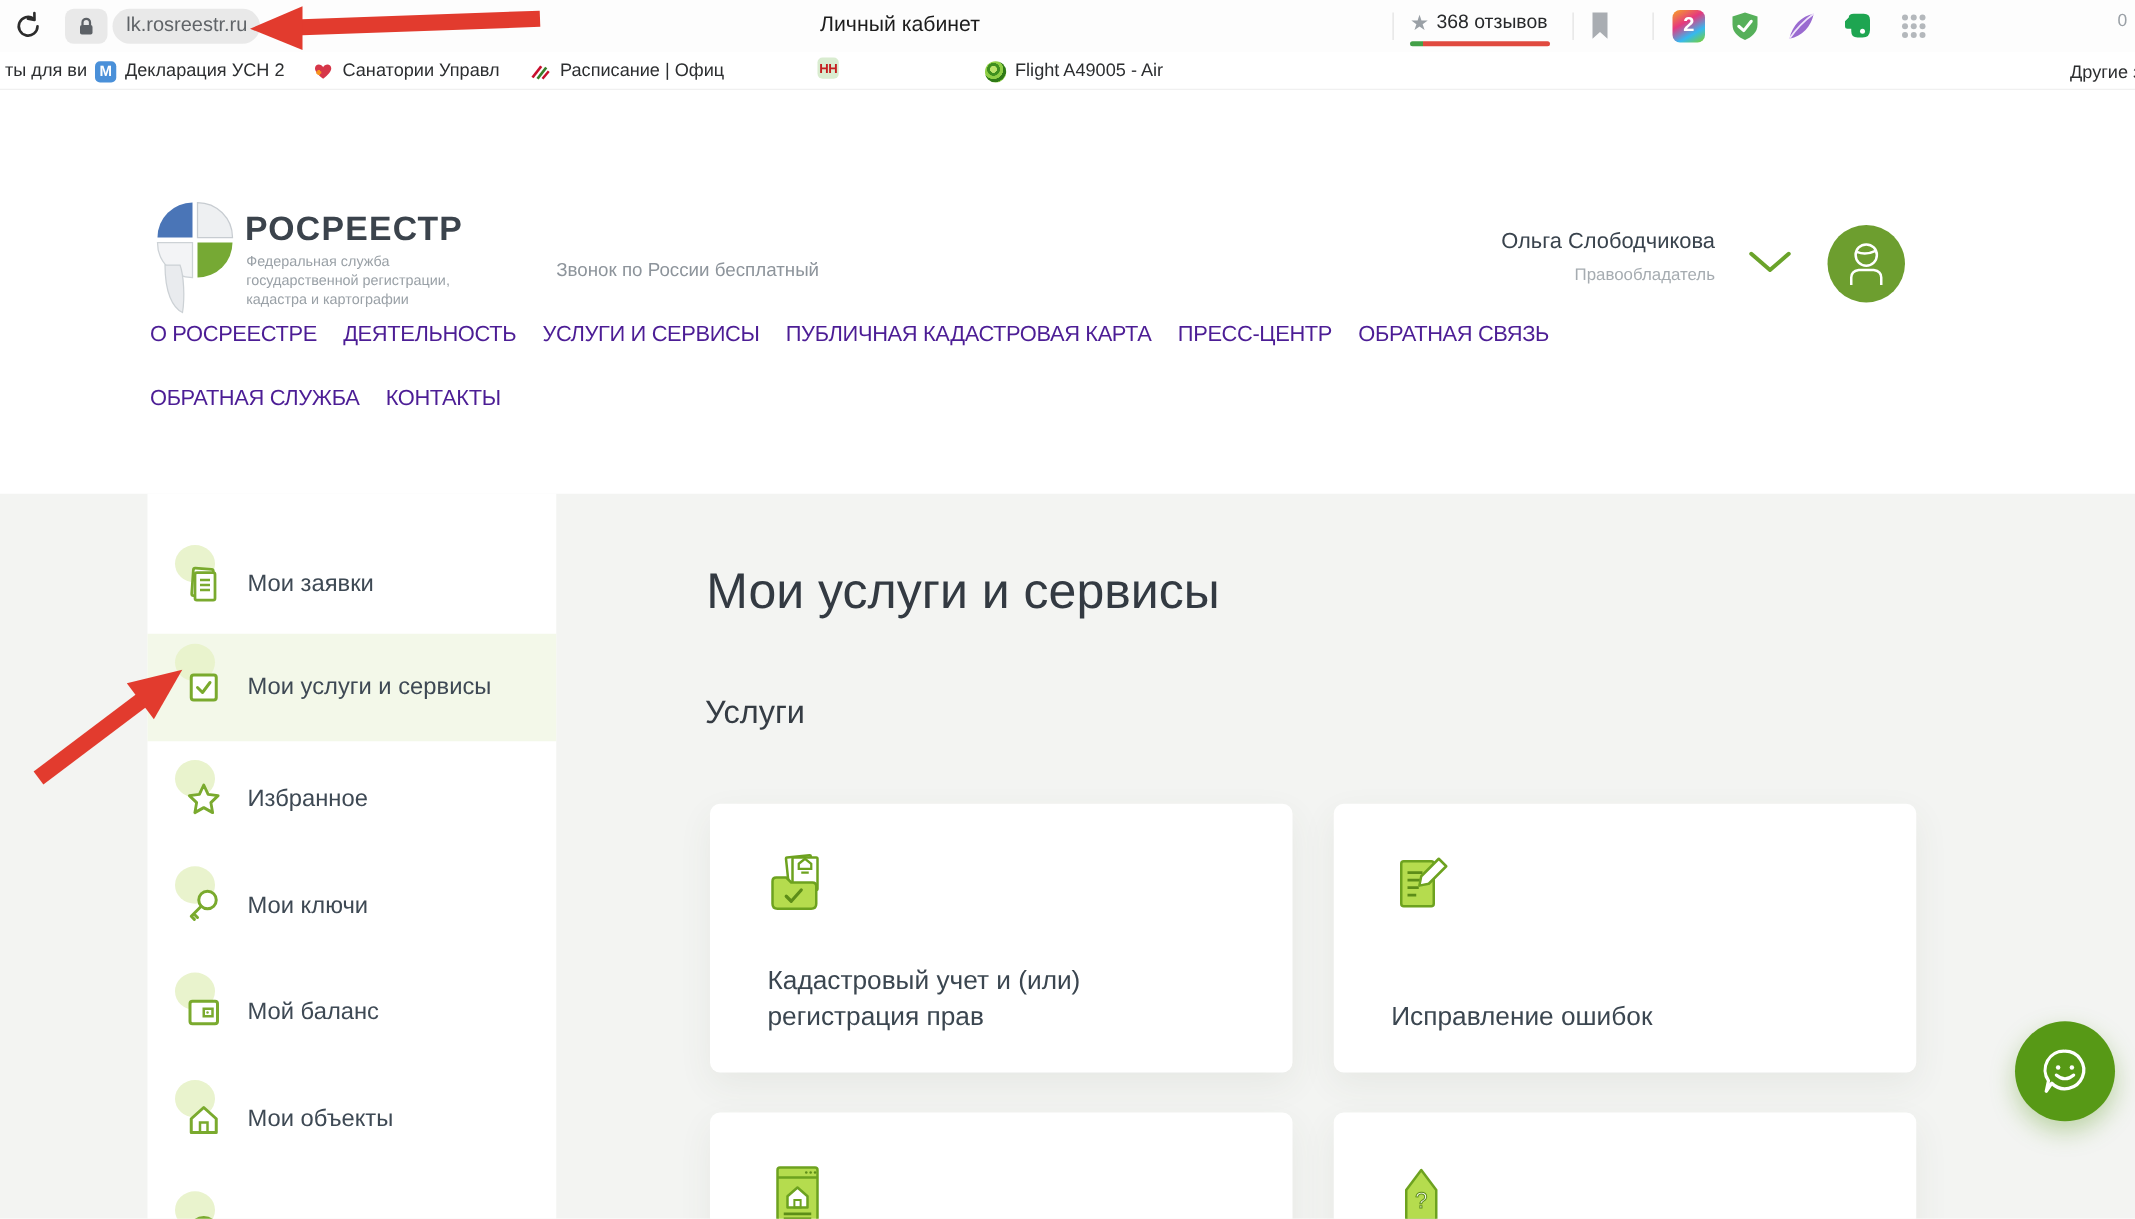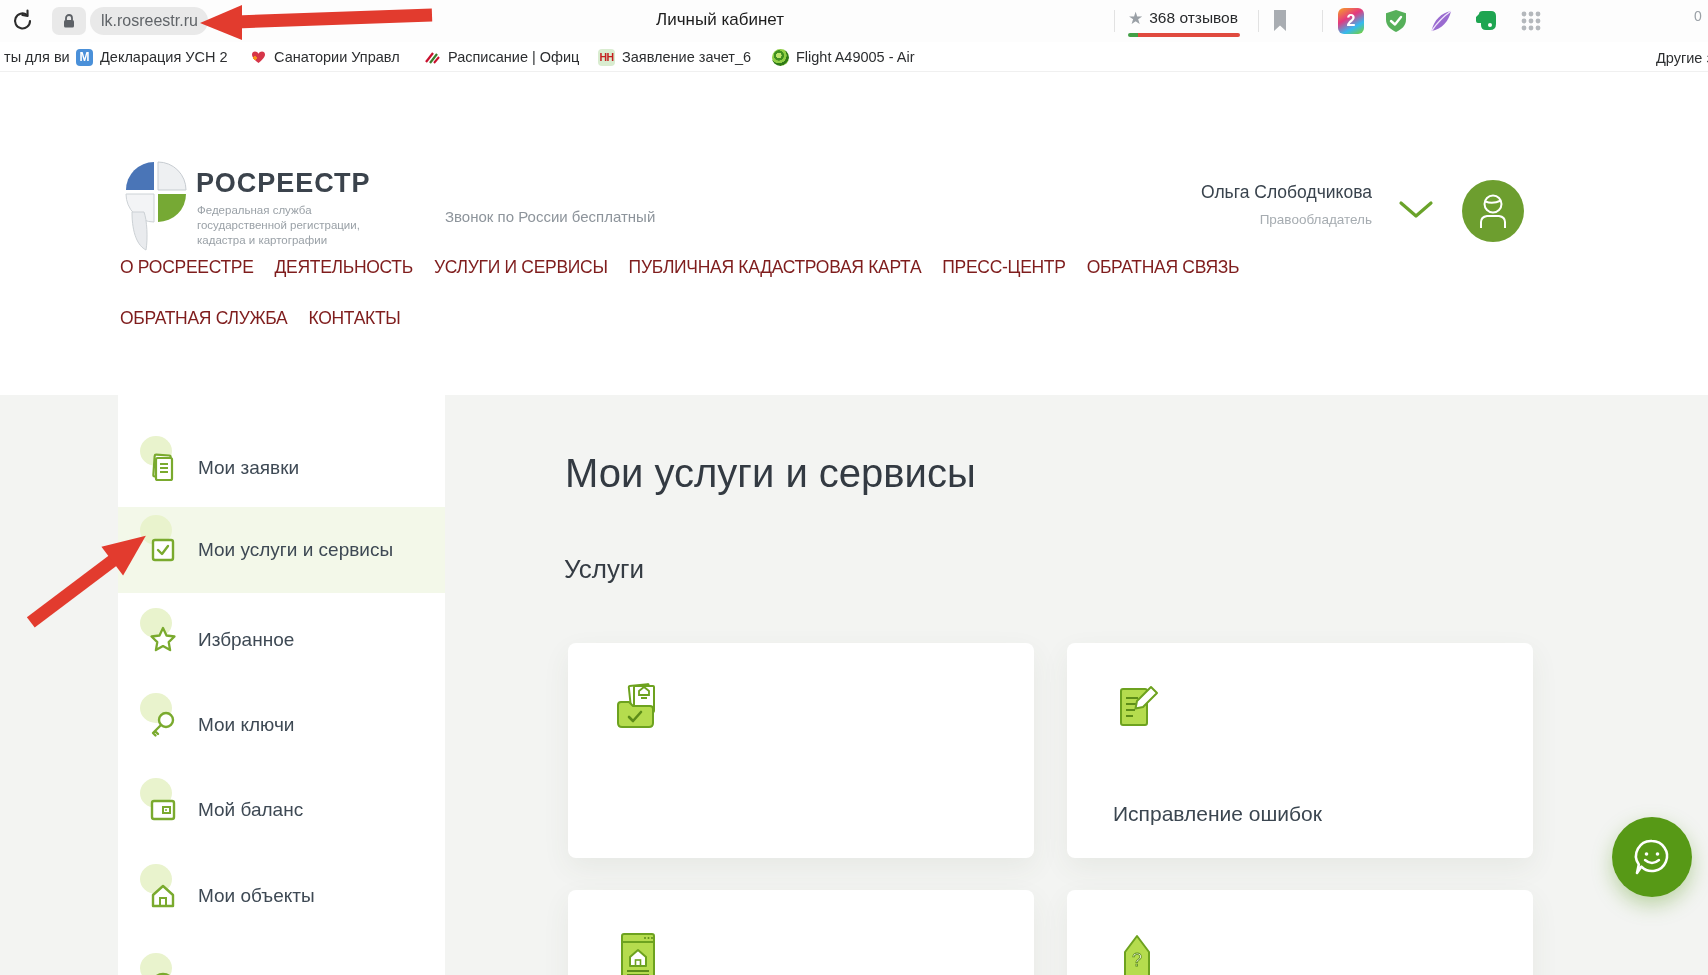--- a/index.html
+++ b/index.html
@@ -45,21 +45,21 @@
   .phone { left:444px; top:101px; font-size:30px; color:#3b4650; letter-spacing:0.5px; }
   .phone-note { left:445px; top:136px; font-size:15px; color:#8d949b; }
   .user-name { left:1072px; top:110px; width:300px; text-align:right; font-size:17.5px; color:#39434d; }
   .user-role { left:1072px; top:140px; width:300px; text-align:right; font-size:13.5px; color:#a6acb1; }
   .user-chevron { left:1398px; top:128px; width:36px; height:20px; cursor:pointer; }
   .avatar { left:1462px; top:108px; width:62px; height:62px; border-radius:50%;
             background:#6d9e2f; display:flex; align-items:center; justify-content:center; cursor:pointer; }
 
   
   .nav-row { left:120px; display:flex; gap:21px; }
-  .nav-link { font-size:17.5px; letter-spacing:-0.3px; color:#7f1d1d; white-space:nowrap; cursor:pointer; }
+  .nav-link { font-size:17.5px; letter-spacing:-0.3px; color:#4c1d95; white-space:nowrap; cursor:pointer; }
 
   
   .content-bg { left:0; top:395px; width:1708px; height:580px; background:#f3f4f2; }
   .sidebar-panel { left:118px; top:395px; width:327px; height:580px; background:#ffffff; }
   .side-item { left:118px; width:327px; height:80px; display:flex; align-items:center; cursor:pointer; }
   .side-item.selected { background:#f3f8e9; height:86px; }
   .side-icon { position:absolute; left:28px; width:34px; height:34px; }
   .side-blob { position:absolute; left:22px; top:8px; width:32px; height:30px; border-radius:50%;
                background:#e9f3cd; }
   .side-label { position:absolute; left:80px; font-size:19px; color:#3e4954; }
@@ -184,26 +184,26 @@
     <span class="fav">
       <svg width="17" height="17" viewBox="0 0 17 17">
         <path d="M2 13 L9 4" stroke="#c8102e" stroke-width="2.2"></path>
         <path d="M6 14 L13 5" stroke="#3a7f2b" stroke-width="2.2"></path>
         <path d="M10 14 L15 8" stroke="#c8102e" stroke-width="2"></path>
       </svg>
     </span>
     <span>Расписание | Офиц</span>
   </div>
 
-  <div class="abs bm-item" style="left:598px;">
+  <div class="abs bm-item" style="left:598px;flex-direction:column;">
     <span class="fav" style="background:#d9ecd0;color:#c41f1f;font-size:10.5px;font-weight:bold;letter-spacing:-0.5px;">НН</span>
     <span>Заявление зачет_6</span>
   </div>
 
-  <div class="abs bm-item" style="left:772px;text-align:center;">
+  <div class="abs bm-item" style="left:788px;text-align:center;">
     <span class="fav" style="border-radius:50%;background:radial-gradient(circle at 40% 38%, #bde36c 0 18%, #3f8f1f 20% 34%, #8fce45 36% 52%, #2f7a17 54% 70%, #7cbf3a 72% 100%);"></span>
     <span>Flight A49005 - Air</span>
   </div>
 
   <div class="abs other-bm">Другие з</div>
 </div>
 
 <div class="abs site-header">
 
   <div class="abs logo-wrap">
@@ -329,20 +329,21 @@
 <div class="abs section-title">Услуги</div>
 
 <div class="abs card" style="left:568px; top:643px;">
   <svg class="card-icon" viewBox="0 0 52 52">
     <rect x="18" y="4" width="20" height="26" rx="1" fill="#ffffff" stroke="#6da21f" stroke-width="2" transform="rotate(-6 28 17)"></rect>
     <rect x="22" y="5" width="20" height="26" rx="1" fill="#ffffff" stroke="#6da21f" stroke-width="2"></rect>
     <path d="M27 10 l5 -4 5 4 v4 h-10 z M29 17 h6" fill="none" stroke="#6da21f" stroke-width="1.8"></path>
     <path d="M6 24 q0 -3 3 -3 h8 l4 4 h17 q3 0 3 3 v14 q0 4 -4 4 h-27 q-4 0 -4 -4 z" fill="#b5dc4e" stroke="#6da21f" stroke-width="2" stroke-linejoin="round"></path>
     <polyline points="17,36 21,40 29,31" fill="none" stroke="#5d8d18" stroke-width="2.6" stroke-linecap="round" stroke-linejoin="round"></polyline>
   </svg>
+  <div class="card-title">Кадастровый учет и (или) регистрация прав</div>
 </div>
 
 <div class="abs card" style="left:1067px; top:643px;">
   <svg class="card-icon" viewBox="0 0 52 52">
     <rect x="10" y="8" width="26" height="36" rx="2" fill="#b5dc4e" stroke="#6da21f" stroke-width="2"></rect>
     <path d="M15 17 h12 M15 23 h12 M15 29 h9 M15 35 h7" stroke="#5d8d18" stroke-width="2.2"></path>
     <path d="M40 6 l6 6 -14 14 -7.5 1.5 1.5 -7.5 z" fill="#ffffff" stroke="#6da21f" stroke-width="2" stroke-linejoin="round"></path>
   </svg>
   <div class="card-title">Исправление ошибок</div>
 </div>

